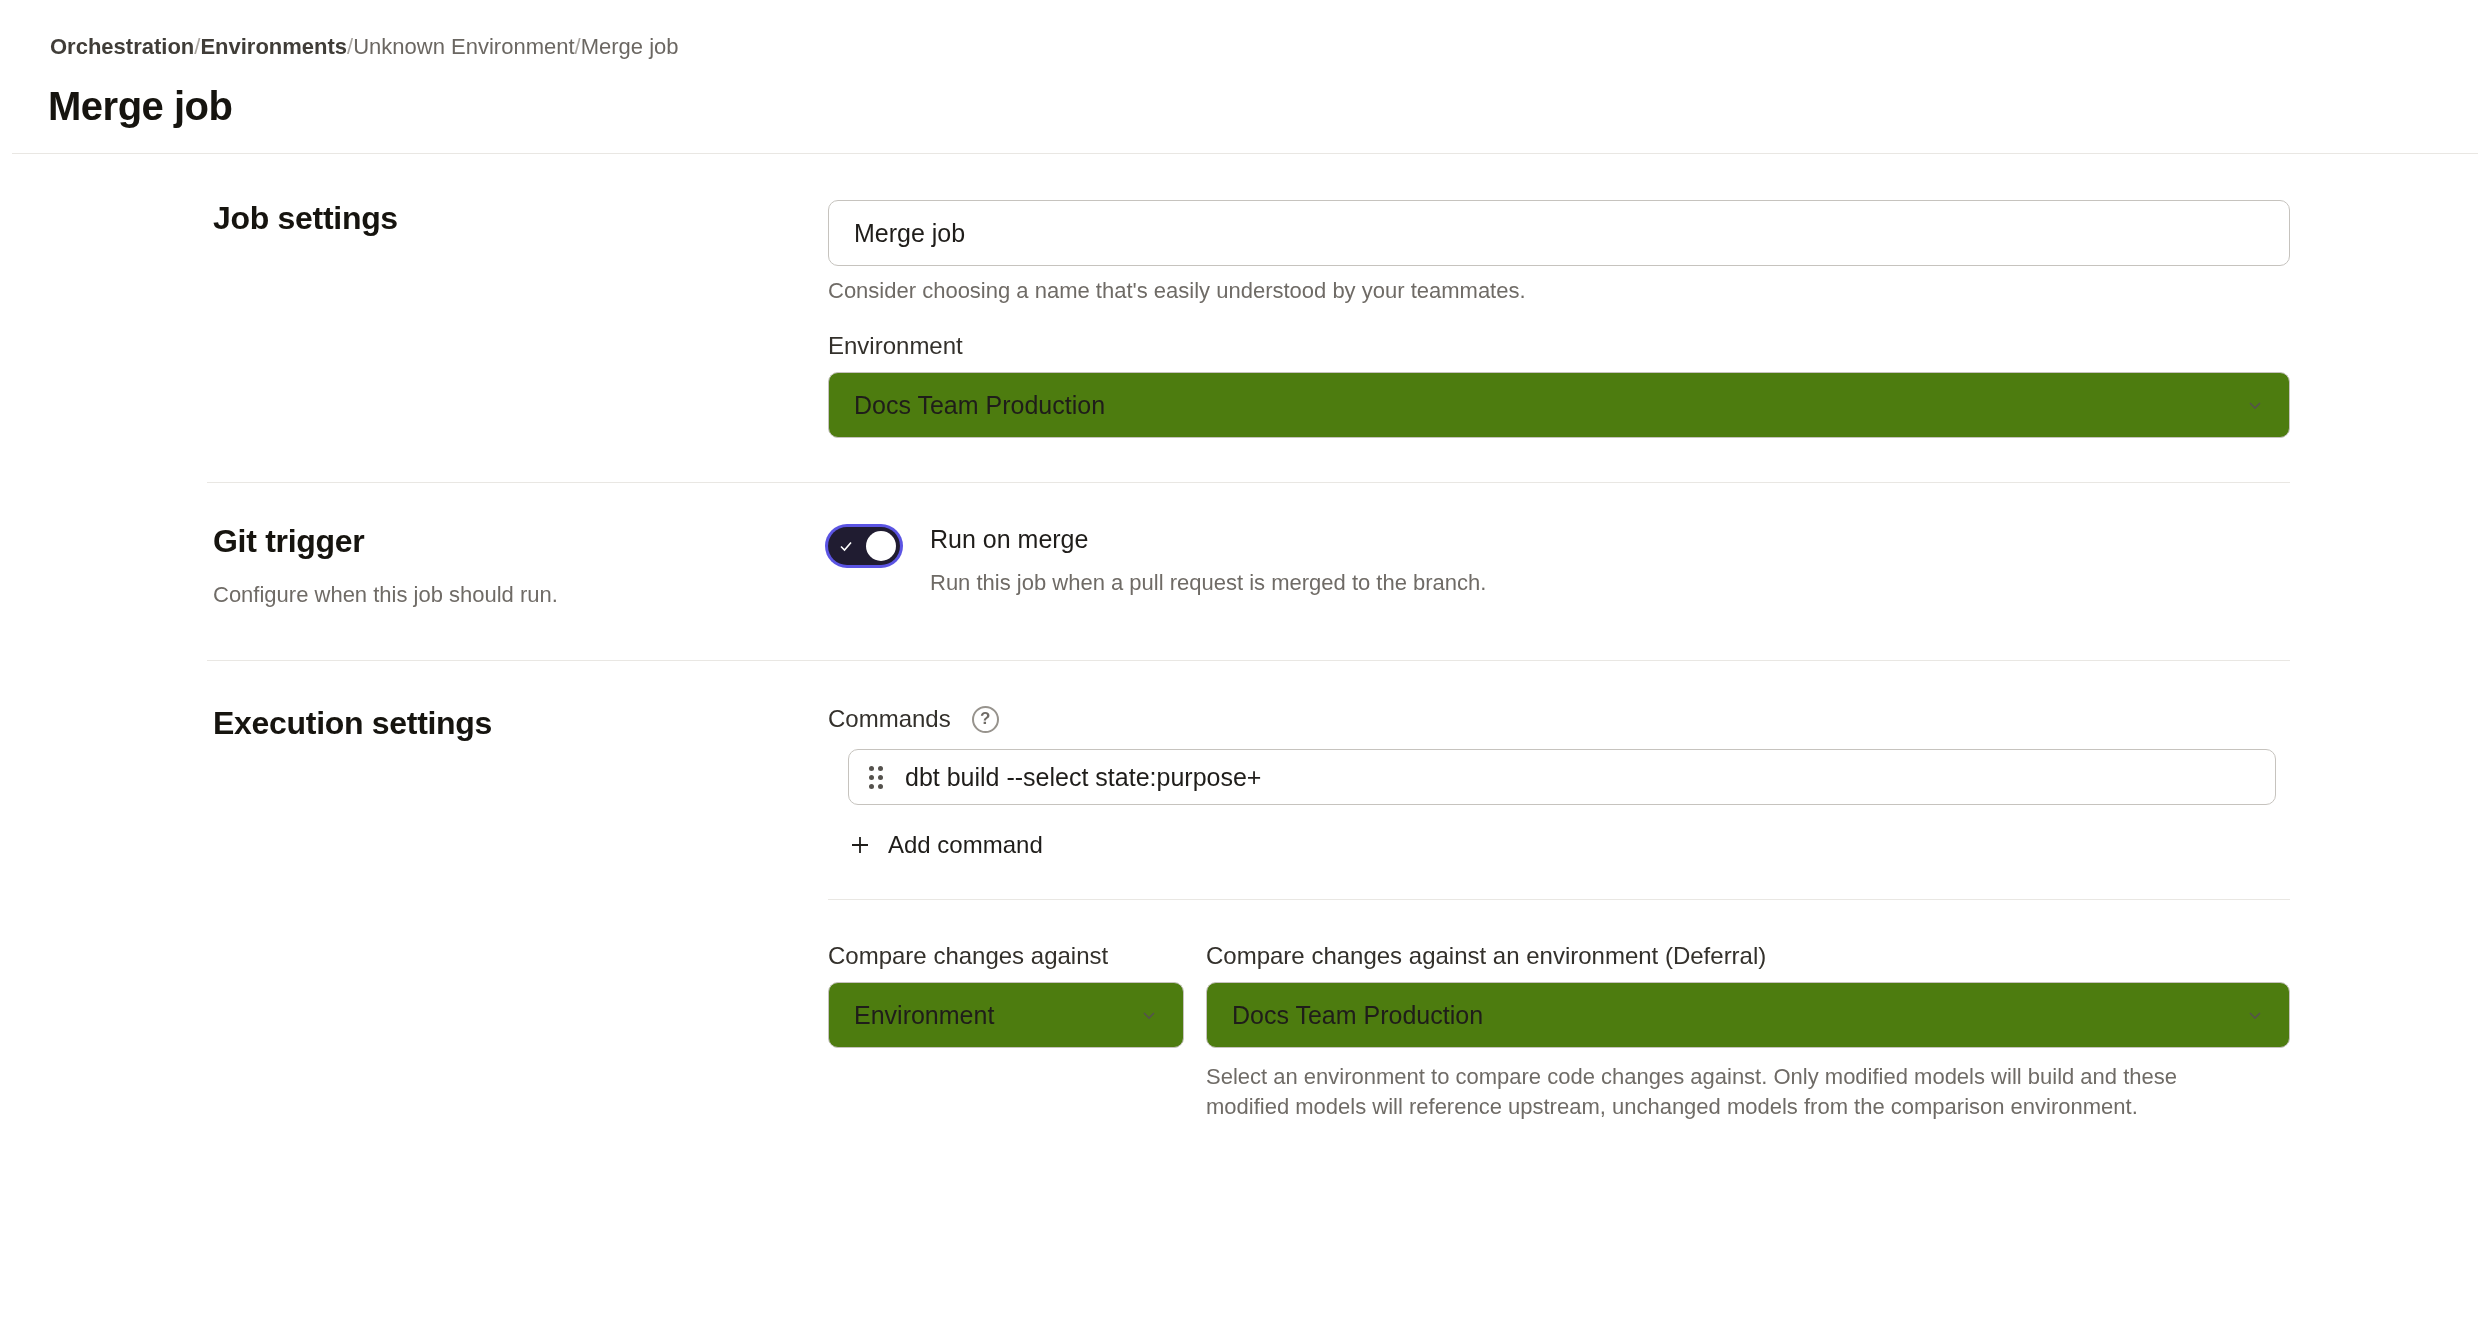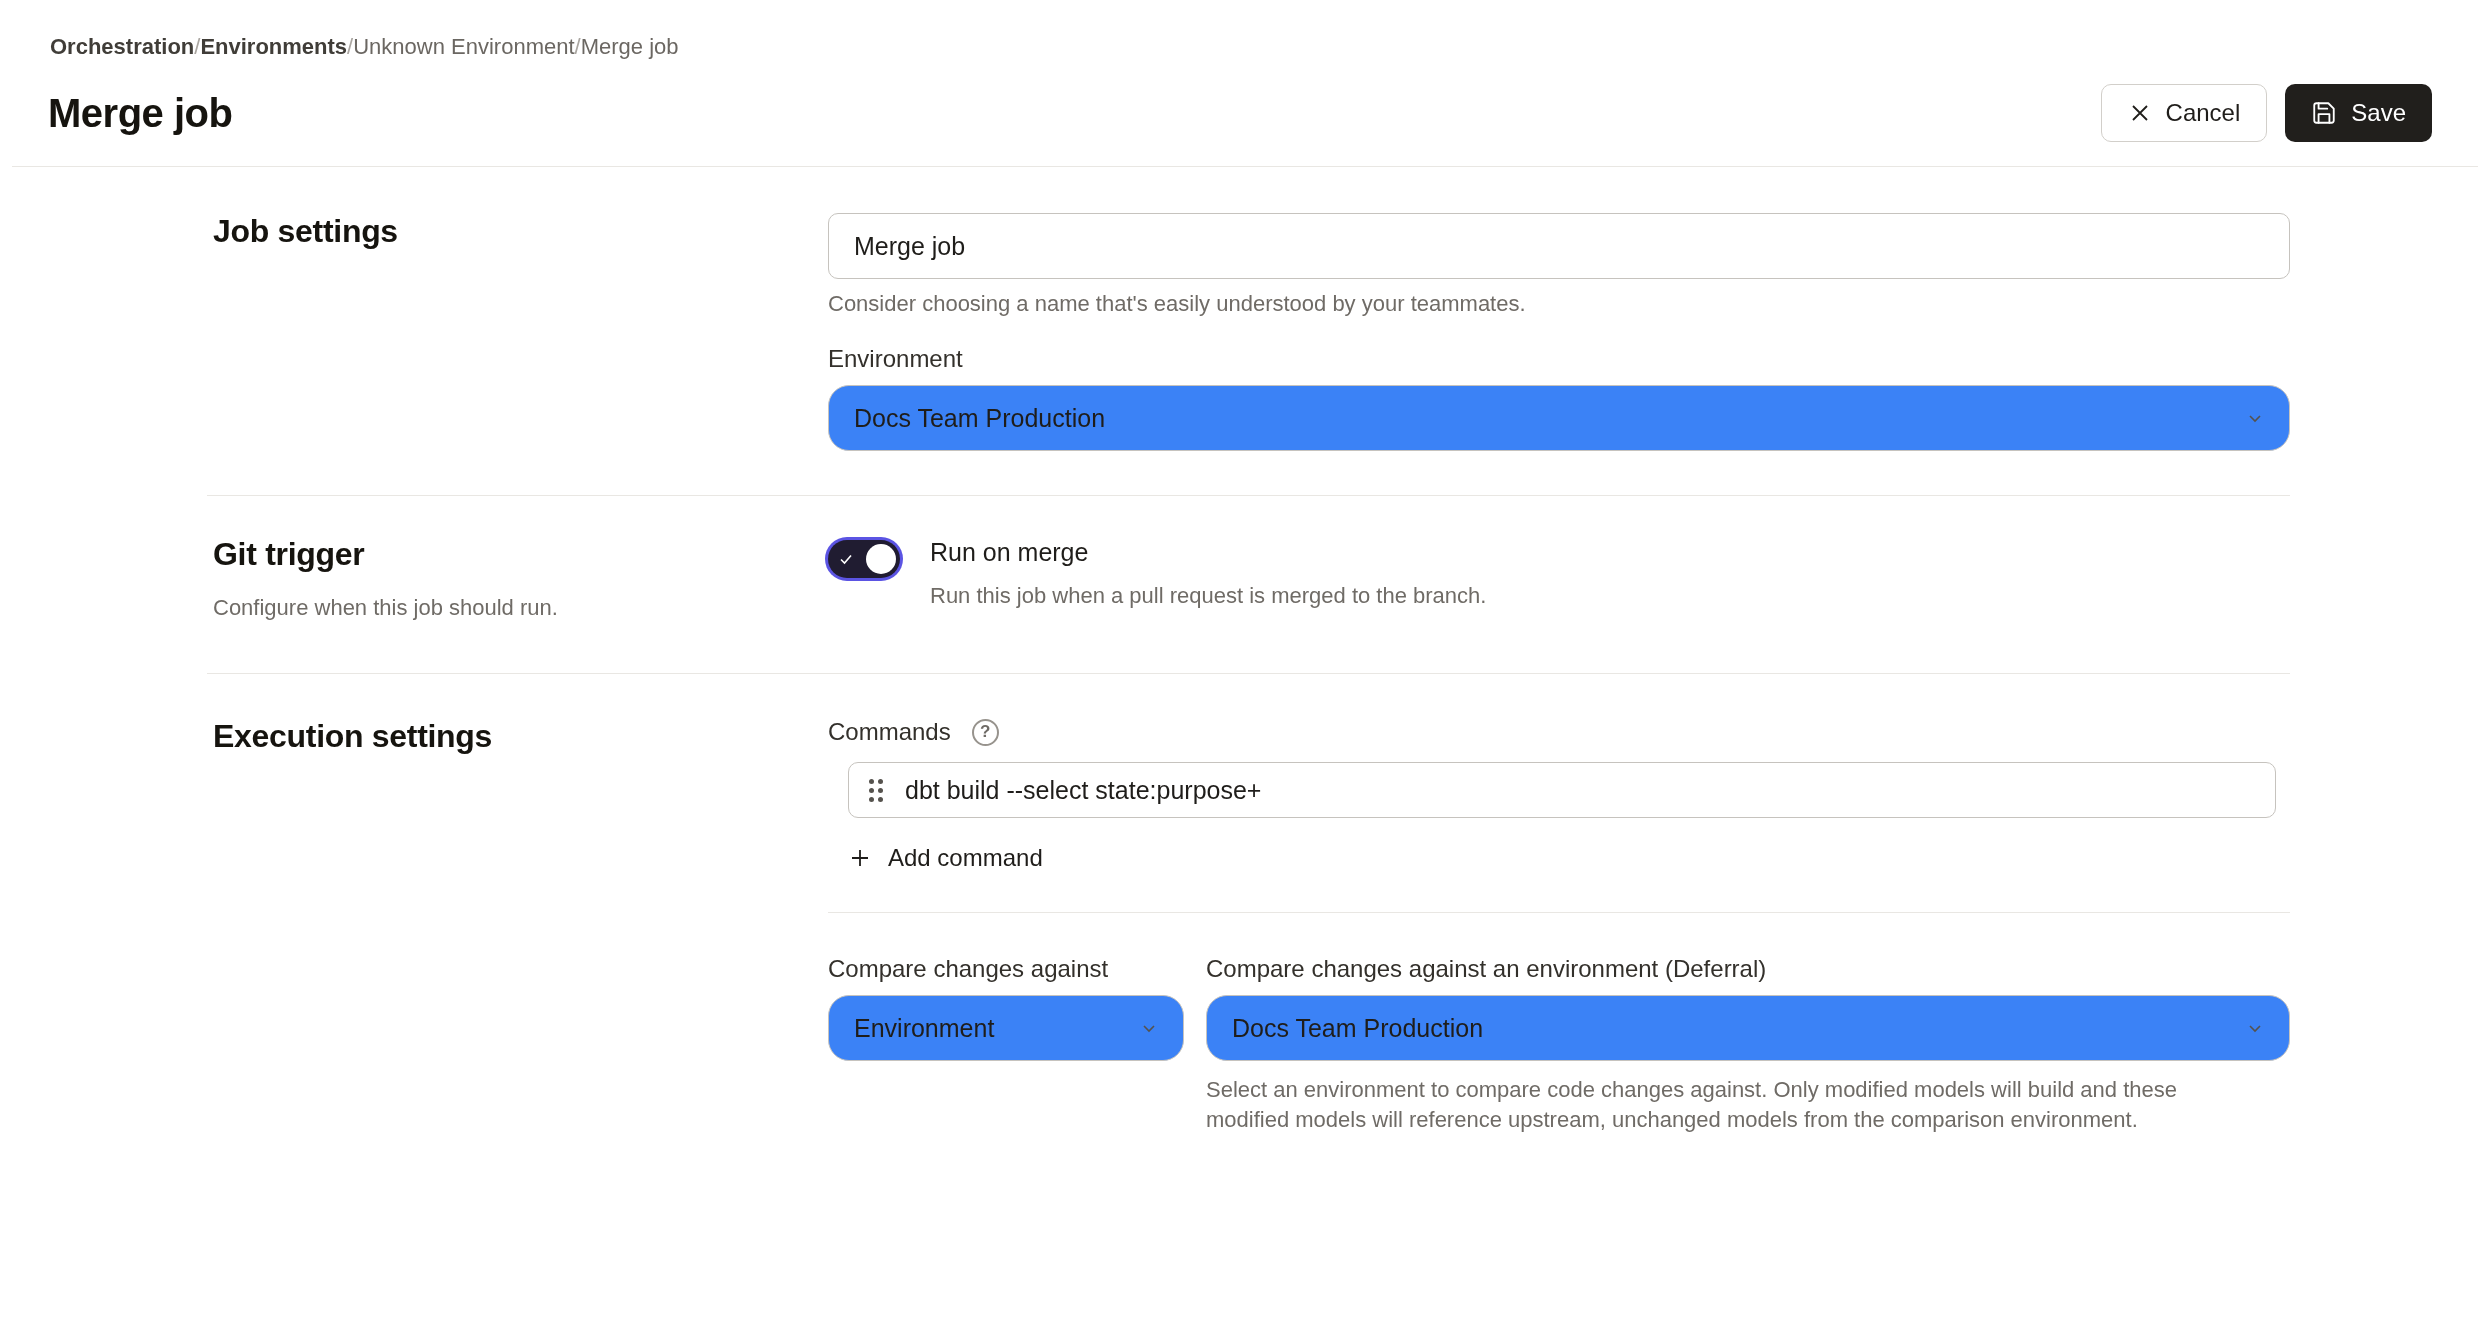--- a/index.html
+++ b/index.html
@@ -35,22 +35,22 @@
   
   .field { margin-bottom:28px; }
   .field:last-child { margin-bottom:0; }
   .label-row { display:flex; justify-content:space-between; align-items:baseline; margin-bottom:12px; }
   .field-label { font-size:24px; color:#33302b; }
   .optional { font-size:22px; color:#6f6b66; }
   .text-input { width:100%; height:66px; border:1px solid #c6c3be; border-radius:10px;
     padding:0 25px; font-size:25px; color:#1f1d1a; background:#fff; outline:none;
     font-family:"Liberation Sans", sans-serif; }
   .helper { font-size:22px; color:#6f6b66; margin-top:12px; }
-  .select { position:relative; height:66px; border:1px solid #c6c3be; border-radius:21px;
-    background:#3b82f6; display:flex; align-items:center; padding:0 60px 0 25px; cursor:pointer; }
+  .select { position:relative; height:66px; border:1px solid #c6c3be; border-radius:10px;
+    background:#4d7c0f; display:flex; align-items:center; padding:0 60px 0 25px; cursor:pointer; }
   .select-value { font-size:25px; color:#1f1d1a; }
   .chevron { position:absolute; right:22px; top:50%; transform:translateY(-50%); display:flex; }
 
   
   .toggle-row { display:flex; gap:30px; align-items:flex-start; padding-top:2px; }
   .toggle { position:relative; width:72px; height:38px; border-radius:22px; background:#201c31;
     box-shadow:0 0 0 3px #5b54e3; cursor:pointer; flex:0 0 auto; margin-top:2px; }
   .toggle-knob { position:absolute; top:4px; right:4px; width:30px; height:30px; border-radius:50%; background:#ffffff; }
   .toggle-check { position:absolute; left:10px; top:50%; transform:translateY(-50%); display:flex; }
   .toggle-label { font-size:25px; color:#1f1d1a; }
@@ -84,40 +84,20 @@
     <a class="crumb strong">Orchestration</a>
     <span class="crumb-sep">/</span>
     <a class="crumb strong">Environments</a>
     <span class="crumb-sep">/</span>
     <a class="crumb">Unknown Environment</a>
     <span class="crumb-sep">/</span>
     <span class="crumb">Merge job</span>
   </nav>
   <div class="title-row">
     <h1 class="page-title">Merge job</h1>
-    <div class="header-actions">
-      <button class="btn btn-secondary">
-        <span style="display:flex;">
-          <svg width="24" height="24" viewBox="0 0 24 24">
-              <path d="M5 5 L19 19 M19 5 L5 19" stroke="#1f1d1a" stroke-width="1.8" fill="none"></path>
-            </svg>
-        </span>
-        <span>Cancel</span>
-      </button>
-      <button class="btn btn-primary">
-        <span style="display:flex;">
-          <svg width="26" height="26" viewBox="0 0 24 24" fill="none" stroke="#ffffff" stroke-width="1.7" stroke-linejoin="round" stroke-linecap="round">
-            <path d="M19 21H5a2 2 0 0 1-2-2V5a2 2 0 0 1 2-2h11l5 5v11a2 2 0 0 1-2 2z"></path>
-            <polyline points="17 21 17 13 7 13 7 21"></polyline>
-            <polyline points="7 3 7 8 15 8"></polyline>
-          </svg>
-        </span>
-        <span>Save</span>
-      </button>
-    </div>
   </div>
 </div>
 <div class="header-divider"></div>
 
 <main class="main">
 
   <section class="section sec-1">
     <div>
       <h2 class="section-heading">Job settings</h2>
     </div>

